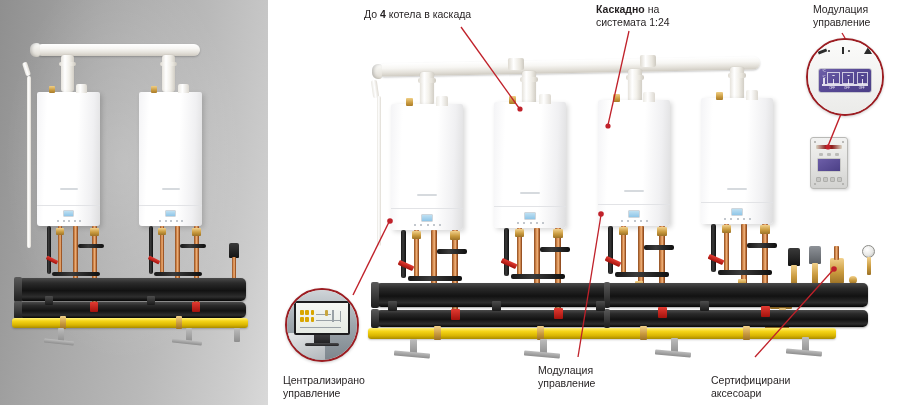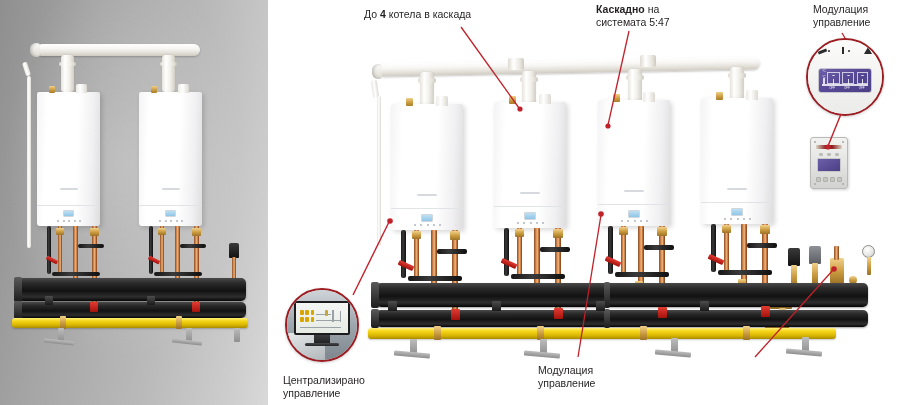--- a/index.html
+++ b/index.html
@@ -569,32 +569,36 @@
     <line x1="755" y1="357" x2="833" y2="270" stroke="#c0212a" stroke-width="1.3"></line>
     <circle cx="834" cy="269" r="2.8" fill="#c0212a"></circle>
   </svg>
 
   <div class="label" style="left:364px; top:8px;">
     <span>До </span><b>4</b><span> котела в каскада</span>
   </div>
 
   <div class="label" style="left:596px; top:3px;">
     <div><b>Каскадно</b><span> на</span></div>
-    <div>системата 5:47</div>
+    <div>системата 1:24</div>
   </div>
 
   <div class="label" style="left:813px; top:3px;">
     <div>Модулация</div>
     <div>управление</div>
   </div>
 
   <div class="label" style="left:283px; top:374px;">
     <div>Централизирано</div>
     <div>управление</div>
   </div>
 
   <div class="label" style="left:538px; top:364px;">
     <div>Модулация</div>
     <div>управление</div>
   </div>
 
+  <div class="label" style="left:711px; top:374px;">
+    <div>Сертифицирани</div>
+    <div>аксесоари</div>
+  </div>
 
 </div>
 
 </body></html>

